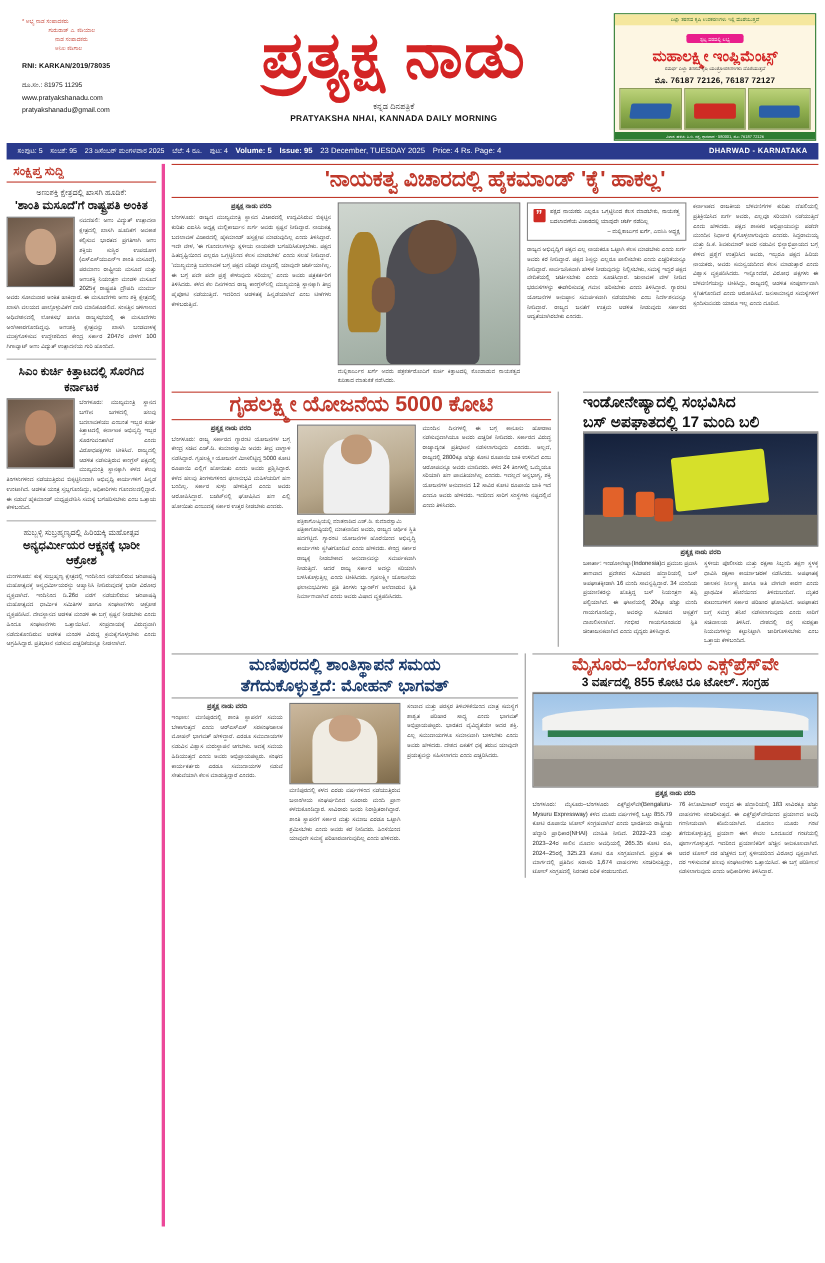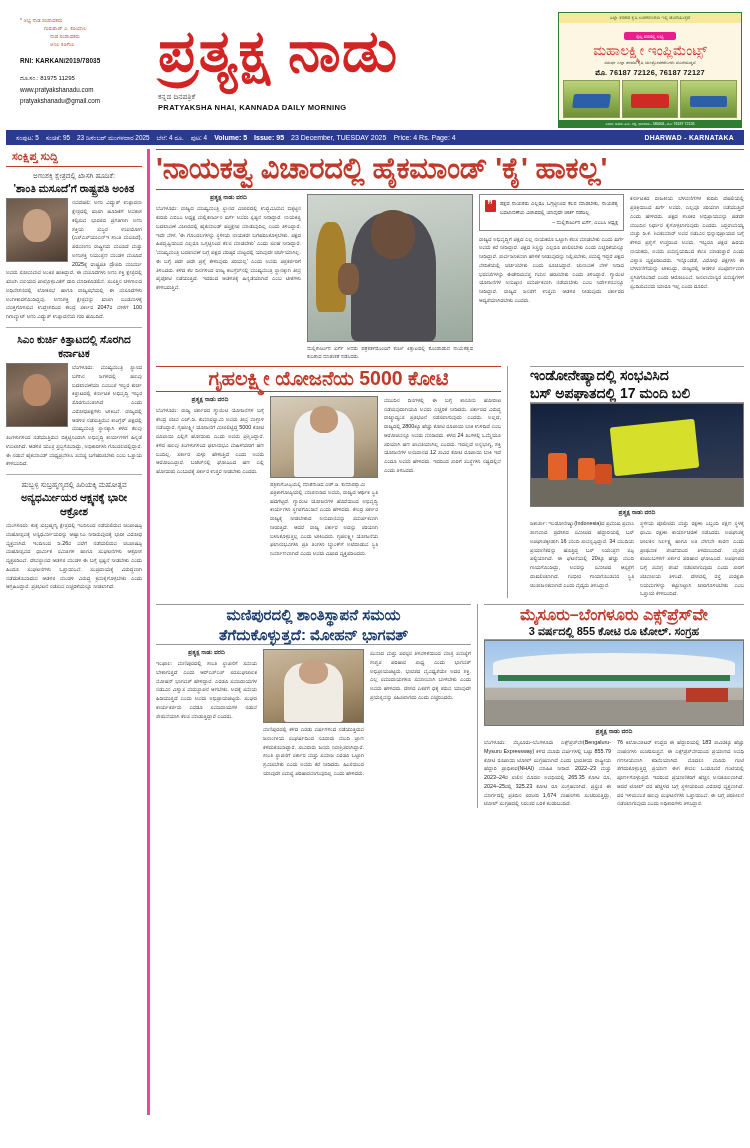--- a/index.html
+++ b/index.html
@@ -15,42 +15,42 @@
 
   
   .masthead { display: flex; align-items: flex-start; height: 128px; padding-top: 8px; position: relative; }
   .mh-left { width: 152px; padding-left: 14px; padding-top: 8px; }
   .mh-left .tiny { font-size: 5.2px; color: #c0392b; line-height: 1.55; white-space: nowrap; }
   .mh-left .tiny.ind { padding-left: 24px; }
   .mh-left .tiny.ind2 { padding-left: 30px; }
   .mh-left .rni { font-size: 6.4px; font-weight: bold; color: #111; margin-top: 9px; letter-spacing: .1px; }
   .mh-left .contact { font-size: 6.3px; color: #111; margin-top: 9px; line-height: 1.75; }
   .mh-left .contact .ph { font-size: 6px; }
-  .mh-center { flex: 1; padding-top: 14px; position: relative; }
+  .mh-center { flex: 1; text-align: center; padding-top: 14px; position: relative; }
   .logo {
     font-family: "Liberation Sans", sans-serif;
     font-size: 58px; font-weight: bold; color: #d32424;
     letter-spacing: 1px; line-height: 1; white-space: nowrap;
   }
   .logo-sub-kn { font-size: 7.5px; color: #444; margin-top: 12px; }
   .logo-sub-en { font-size: 7.6px; font-weight: bold; color: #111; letter-spacing: .3px; margin-top: 1px; }
 
   
   .ad-box {
     width: 184px; height: 116px; margin-top: 4px; margin-right: 2px;
     border: 1px solid #2e7d32; background: #fdf6e3;
     display: flex; flex-direction: column; overflow: hidden; position: relative;
   }
   .ad-top { background: #f5e79e; font-size: 4.6px; text-align: center; color: #1b5e20; padding: 2px 1px; line-height: 1.3; }
   .ad-ribbon { text-align: center; margin: 1px 0 0; }
   .ad-ribbon span {
     display: inline-block; background: #e91e8c; color: #fff;
     font-size: 4.6px; padding: 1.5px 12px; border-radius: 2px;
   }
-  .ad-title { text-align: center; font-size: 13.5px; font-weight: normal; color: #d32424; margin-top: 2px; line-height: 1; }
+  .ad-title { text-align: center; font-size: 13.5px; font-weight: bold; color: #d32424; margin-top: 2px; line-height: 1; }
   .ad-desc { text-align: center; font-size: 4.4px; color: #222; margin-top: 3px; }
   .ad-phone { text-align: center; font-size: 7.4px; font-weight: bold; color: #111; margin-top: 3px; letter-spacing: .2px; }
   .ad-imgs { display: flex; gap: 2px; padding: 3px 4px 2px; flex: 1; }
   .ad-img { flex: 1; border: 1px solid #8d9b5a; position: relative; overflow: hidden;
             background: linear-gradient(#bcd27a 0%, #8fae4e 55%, #6f8f3a 100%); }
   .ad-img i { position: absolute; left: 16%; top: 34%; width: 68%; height: 40%; border-radius: 2px; display: block; }
   .ad-img.p1 i { background: #2b5fa8; transform: skewX(-8deg); }
   .ad-img.p2 i { background: #cf2b24; }
   .ad-img.p3 i { background: #2b5fa8; height: 30%; top: 42%; }
   .ad-foot { background: #2e7d32; color: #fff; font-size: 3.6px; text-align: center; padding: 1.5px 2px; }
@@ -84,22 +84,22 @@
   
   .ph-face { background: linear-gradient(160deg,#6d5a4a 0%,#8a7260 40%,#4a3b30 100%); }
   .ph-face::after {
     content:""; position:absolute; left:26%; top:16%; width:48%; height:52%;
     border-radius:48% 48% 42% 42%; background:#c8a285;
   }
   .ph-face.f2::after { background:#b9896a; }
 
   
   .lead-head {
-    font-size: 29px; font-weight: bold; color: #c0392b;
-    line-height: 1.15; letter-spacing: -.2px;
+    font-size: 20px; font-weight: bold; color: #c0392b;
+    text-align: center; line-height: 1.15; letter-spacing: -.2px;
     padding: 2px 0 4px; white-space: nowrap;
   }
   .rule-red { border-top: 1.5px solid #c0392b; }
   .rule-grey { border-top: 1px solid #999; }
 
   .lead-wrap { display: flex; gap: 6px; margin-top: 4px; }
   .lc { font-size: 5.4px; line-height: 1.62; text-align: justify; color: #222; }
   .lead-c1 { width: 145px; }
   .lead-c2 { width: 166px; }
   .lead-c3 { width: 145px; }

